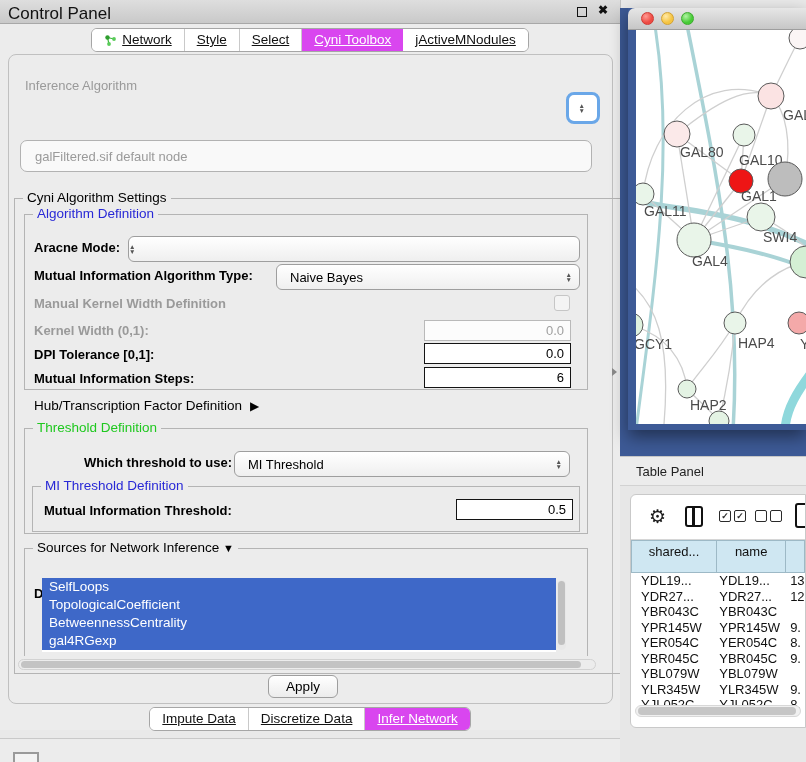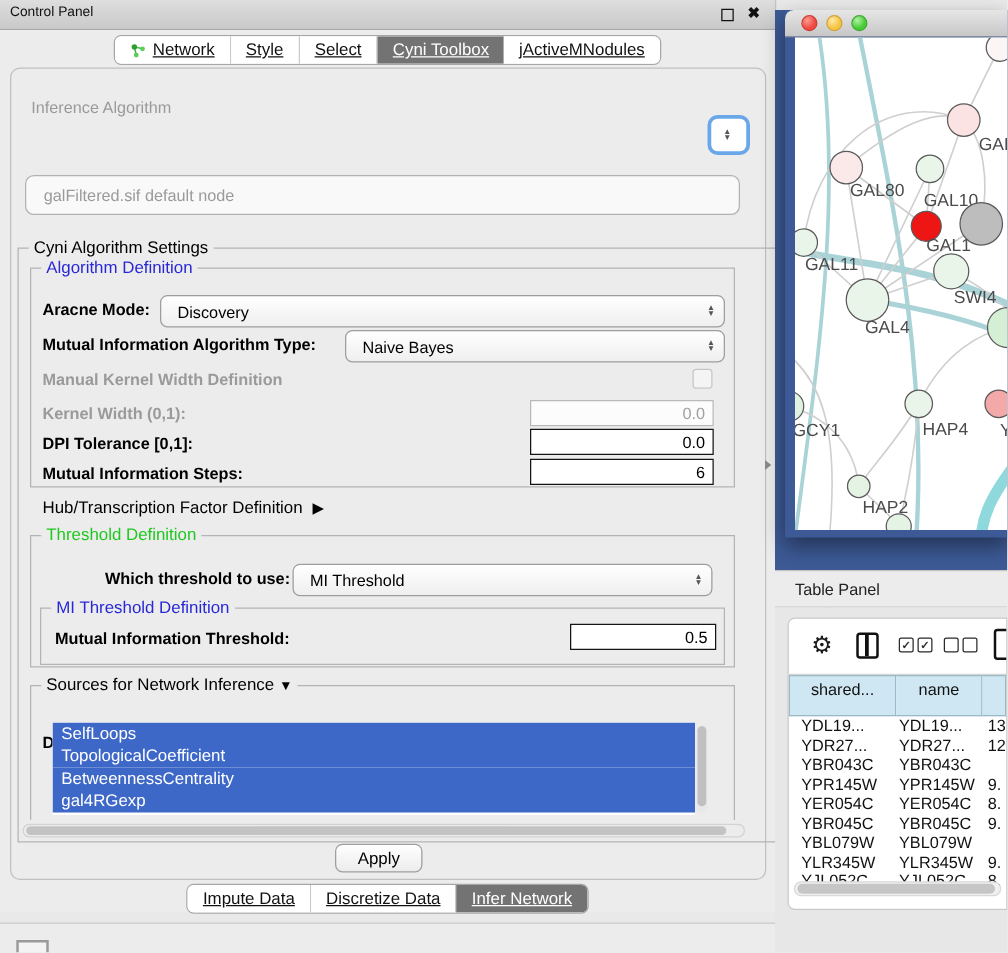--- a/index.html
+++ b/index.html
@@ -3,30 +3,30 @@
 <meta charset="utf-8">
 <style>
   html,body{margin:0;padding:0;}
   body{font-family:"Liberation Sans",sans-serif;background:#e9e9e9;}
   .screen{position:relative;width:806px;height:762px;overflow:hidden;background:#e9e9e9;}
   .abs{position:absolute;}
 
   
   .cp-window{left:0;top:8;width:620px;height:730px;background:#ececec;border-right:1px solid #c2c2c2;}
   .cp-titlebar{left:0;top:0;width:620px;height:23px;background:linear-gradient(#dedede,#c9c9c9);border-bottom:1px solid #a8a8a8;}
-  .cp-title{left:8px;top:4px;font-size:11px;color:#111;}
+  .cp-title{left:8px;top:4px;font-size:17px;color:#111;}
   .float-btn{right:33px;top:7px;width:8px;height:8px;border:1.5px solid #111;background:transparent;}
   .close-btn{right:12px;top:3px;font-size:12px;font-weight:bold;color:#111;cursor:default;}
 
   
   .tabbar{left:0;top:28px;width:620px;display:flex;justify-content:center;}
   .tabgroup{display:flex;border:1px solid #a6a6a6;border-radius:6px;overflow:hidden;background:#fff;}
   .tab{padding:0 12px;height:22px;line-height:22px;font-size:13.5px;color:#111;background:#fff;border-right:1px solid #c9c9c9;display:flex;align-items:center;gap:5px;text-decoration:underline;}
   .tab:last-child{border-right:none;}
-  .tab.selected{background:#737373;color:#fff;border-right:none;}
+  .tab.selected{background:#d946ef;color:#fff;border-right:none;}
 
   
   .content-box{left:8px;top:54px;width:603px;height:648px;border:1px solid #c0c0c0;border-radius:8px;background:#ececec;}
 
   
   .ghost-label{left:25px;top:78px;font-size:13px;color:#9a9a9a;z-index:1;}
   .ghost-stepper{left:566px;top:92px;width:34px;height:32px;border:3px solid #6aa7e8;border-radius:8px;background:#fff;z-index:1;display:flex;align-items:center;justify-content:flex-end;padding-right:5px;box-sizing:border-box;}
   .ghost-combo{left:20px;top:140px;width:572px;height:32px;border:1px solid #b2b2b2;border-radius:7px;background:#f9f9f9;z-index:1;font-size:13px;color:#9a9a9a;line-height:32px;padding-left:14px;box-sizing:border-box;}
 
   
@@ -176,21 +176,20 @@
       <div class="abs vscroll">
           <div class="thumb"></div>
         </div>
     </div>
 
     <div class="abs fieldset" style="left:24px;top:214px;width:564px;height:176px;">
       <span class="legend blue">Algorithm Definition</span>
     </div>
     <div class="abs label" style="left:34px;top:240px;">Aracne Mode:</div>
     <div class="abs combo" style="left:128px;top:236px;width:452px;">
-      <span class="val">Discovery</span>
       <span class="stepper">
           <span>▲</span>
           <span>▼</span>
         </span>
     </div>
     <div class="abs label" style="left:34px;top:268px;">Mutual Information Algorithm Type:</div>
     <div class="abs combo" style="left:276px;top:264px;width:304px;">
       <span class="val">Naive Bayes</span>
       <span class="stepper">
           <span>▲</span>

